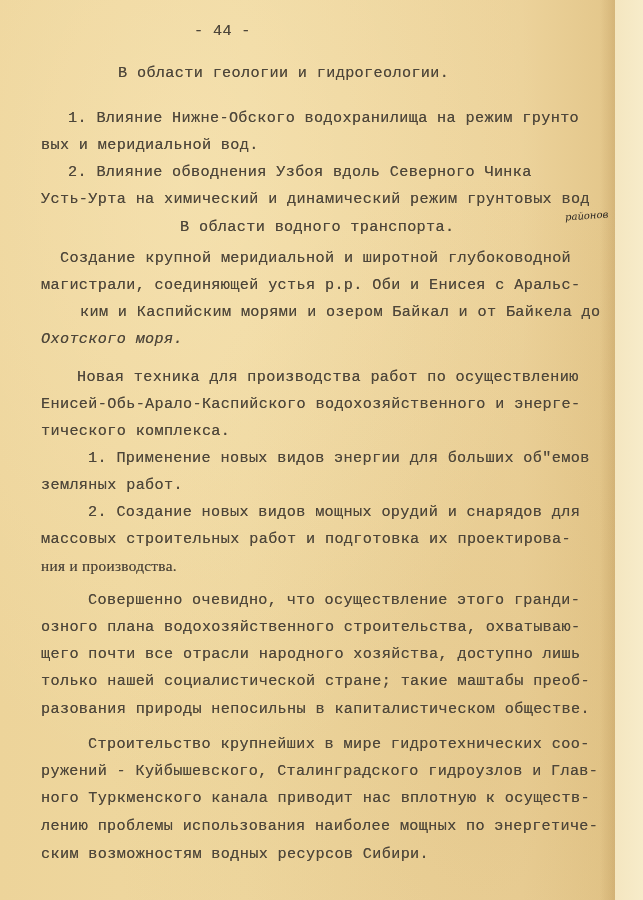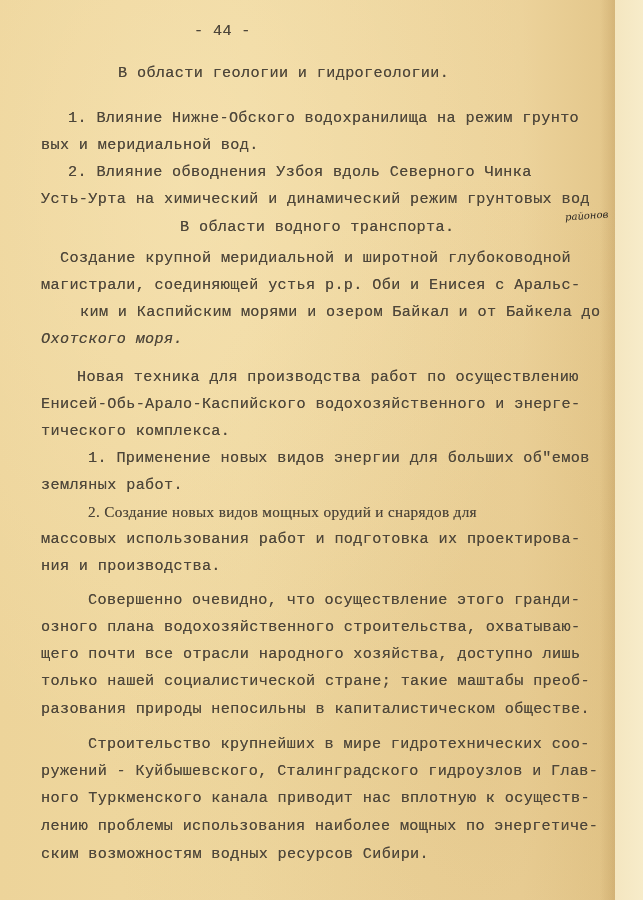--- a/index.html
+++ b/index.html
@@ -53,23 +53,23 @@
     <div class="line" style="left: 180px; top: 218px;">В области водного транспорта.</div>
     <div class="line" style="left: 51px; top: 249px; margin-left: 9px;">Создание крупной меридиальной и широтной глубоководной</div>
     <div class="line" style="left: 41px; top: 276px;">магистрали, соединяющей устья р.р. Оби и Енисея с Аральс-</div>
     <div class="line" style="left: 41px; top: 303px; margin-left: 39px;">ким и Каспийским морями и озером Байкал и от Байкела до</div>
     <div class="line" style="left: 41px; top: 330px; font-style: italic;">Охотского моря.</div>
     <div class="line" style="left: 77px; top: 368px;">Новая техника для производства работ по осуществлению</div>
     <div class="line" style="left: 41px; top: 395px;">Енисей-Обь-Арало-Каспийского водохозяйственного и энерге-</div>
     <div class="line" style="left: 41px; top: 422px;">тического комплекса.</div>
     <div class="line" style="left: 88px; top: 449px;">1. Применение новых видов энергии для больших об"емов</div>
     <div class="line" style="left: 41px; top: 476px;">земляных работ.</div>
-    <div class="line" style="left: 88px; top: 503px; font-family: Liberation Serif, serif;">2. Создание новых видов мощных орудий и снарядов для</div>
-    <div class="line" style="left: 41px; top: 530px;">массовых использования работ и подготовка их проектирова-</div>
-    <div class="line" style="left: 41px; top: 557px;">ния и производства.</div>
+    <div class="line" style="left: 88px; top: 503px;">2. Создание новых видов мощных орудий и снарядов для</div>
+    <div class="line" style="left: 41px; top: 530px;">массовых строительных работ и подготовка их проектирова-</div>
+    <div class="line" style="left: 41px; top: 557px; font-family: Liberation Serif, serif;">ния и производства.</div>
     <div class="line" style="left: 88px; top: 591px;">Совершенно очевидно, что осуществление этого гранди-</div>
     <div class="line" style="left: 41px; top: 618px;">озного плана водохозяйственного строительства, охватываю-</div>
     <div class="line" style="left: 41px; top: 645px;">щего почти все отрасли народного хозяйства, доступно лишь</div>
     <div class="line" style="left: 41px; top: 672px;">только нашей социалистической стране; такие маштабы преоб-</div>
     <div class="line" style="left: 41px; top: 700px;">разования природы непосильны в капиталистическом обществе.</div>
     <div class="line" style="left: 88px; top: 735px; text-align: center;">Строительство крупнейших в мире гидротехнических соо-</div>
     <div class="line" style="left: 41px; top: 762px; transform-origin: 0px 0px; transform: scaleX(0.998);">ружений - Куйбышевского, Сталинградского гидроузлов и Глав-</div>
     <div class="line" style="left: 41px; top: 789px;">ного Туркменского канала приводит нас вплотную к осуществ-</div>
     <div class="line" style="left: 41px; top: 817px; transform-origin: 0px 0px; transform: scaleX(0.998);">лению проблемы использования наиболее мощных по энергетиче-</div>
     <div class="line" style="left: 41px; top: 845px;">ским возможностям водных ресурсов Сибири.</div>

